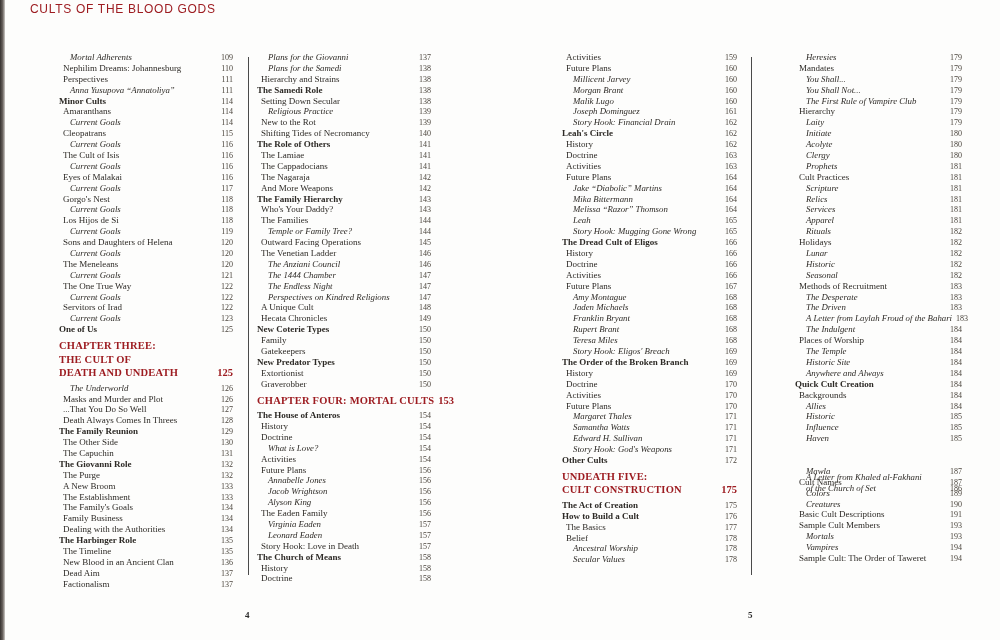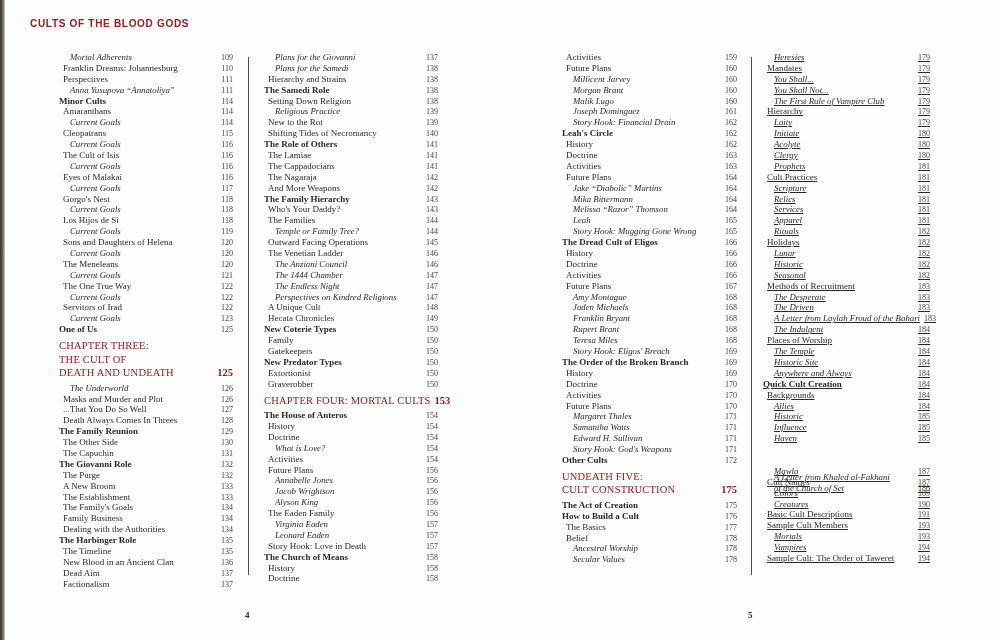--- a/index.html
+++ b/index.html
@@ -15,30 +15,30 @@
     background:#fdfdfc;
     font-family:"Liberation Serif","DejaVu Serif",serif;
     color:var(--ink);
     overflow:hidden;
   }
   .edge-strip{
     position:absolute;left:0;top:0;width:5px;height:640px;
     background:linear-gradient(90deg,#35312e 0%,#6b6560 55%,#cfccc8 100%);
   }
   .running-head{
-    position:absolute;left:30px;top:18px;
+    position:absolute;left:30px;top:2px;
     font-family:"Liberation Sans","DejaVu Sans",sans-serif;
-    font-weight:bold;font-size:10px;letter-spacing:.7px;
+    font-weight:normal;font-size:12px;letter-spacing:.7px;
     color:var(--red);
   }
   .toc-col{position:absolute;top:52px;}
   #col1{left:59px;width:174px;}
-  #col2{left:257px;width:174px;margin-left:7px;}
+  #col2{left:257px;width:174px;}
   #col3{left:562px;width:175px;}
-  #col4{left:763px;width:167px;text-decoration:underline;}
+  #col4{left:795px;width:167px;}
   .divider{
     position:absolute;top:57px;height:518px;width:1px;
     background:#4a4a4a;
   }
   #div-left{left:248px;}
   #div-right{left:751px;}
   .row{
     display:flex;justify-content:space-between;align-items:baseline;
     height:10.9px;font-size:9px;line-height:10.9px;
   }
@@ -47,21 +47,21 @@
   .s-b .lab{font-weight:bold;}
   .s-r{padding-left:4px;}
   .s-i{padding-left:11px;}
   .s-i .lab{font-style:italic;font-size:8.8px;}
   .multi{display:block;}
   .multi.s-i{padding-left:11px;}
   .multi .lab{font-style:italic;font-size:8.8px;margin-top:28px;}
   .chapter{margin:4px 0 3px;}
   .chapter .row{height:13.5px;line-height:13.5px;font-size:10.5px;}
   .chapter .lab{
-    color:var(--red);font-weight:normal;letter-spacing:.2px;white-space:nowrap;
+    color:var(--red);font-weight:bold;letter-spacing:.2px;white-space:nowrap;
   }
   .chapter .num{color:var(--red);font-weight:bold;font-size:10.5px;}
   .folio{
     position:absolute;top:610px;
     font-size:9px;font-weight:bold;color:#2c2c2c;
   }
   #folio-left{left:245px;}
   #folio-right{left:748px;}
 </style>
 </head>
@@ -71,21 +71,21 @@
   <div class="edge-strip"></div>
 
   <div class="running-head">CULTS OF THE BLOOD GODS</div>
 
   <div id="col1" class="toc-col">
       <div class="row s-i">
         <span class="lab">Mortal Adherents</span>
         <span class="num">109</span>
       </div>
       <div class="row s-r">
-        <span class="lab">Franklin Dreams: Johannesburg</span>
+        <span class="lab">Nephilim Dreams: Johannesburg</span>
         <span class="num">110</span>
       </div>
       <div class="row s-r">
         <span class="lab">Perspectives</span>
         <span class="num">111</span>
       </div>
       <div class="row s-i">
         <span class="lab">Anna Yusupova “Annatoliya”</span>
         <span class="num">111</span>
       </div>
@@ -277,21 +277,21 @@
       </div>
       <div class="row s-r">
         <span class="lab">Hierarchy and Strains</span>
         <span class="num">138</span>
       </div>
       <div class="row s-b">
         <span class="lab">The Samedi Role</span>
         <span class="num">138</span>
       </div>
       <div class="row s-r">
-        <span class="lab">Setting Down Religion</span>
+        <span class="lab">Setting Down Secular</span>
         <span class="num">138</span>
       </div>
       <div class="row s-i">
         <span class="lab">Religious Practice</span>
         <span class="num">139</span>
       </div>
       <div class="row s-r">
         <span class="lab">New to the Rot</span>
         <span class="num">139</span>
       </div>

